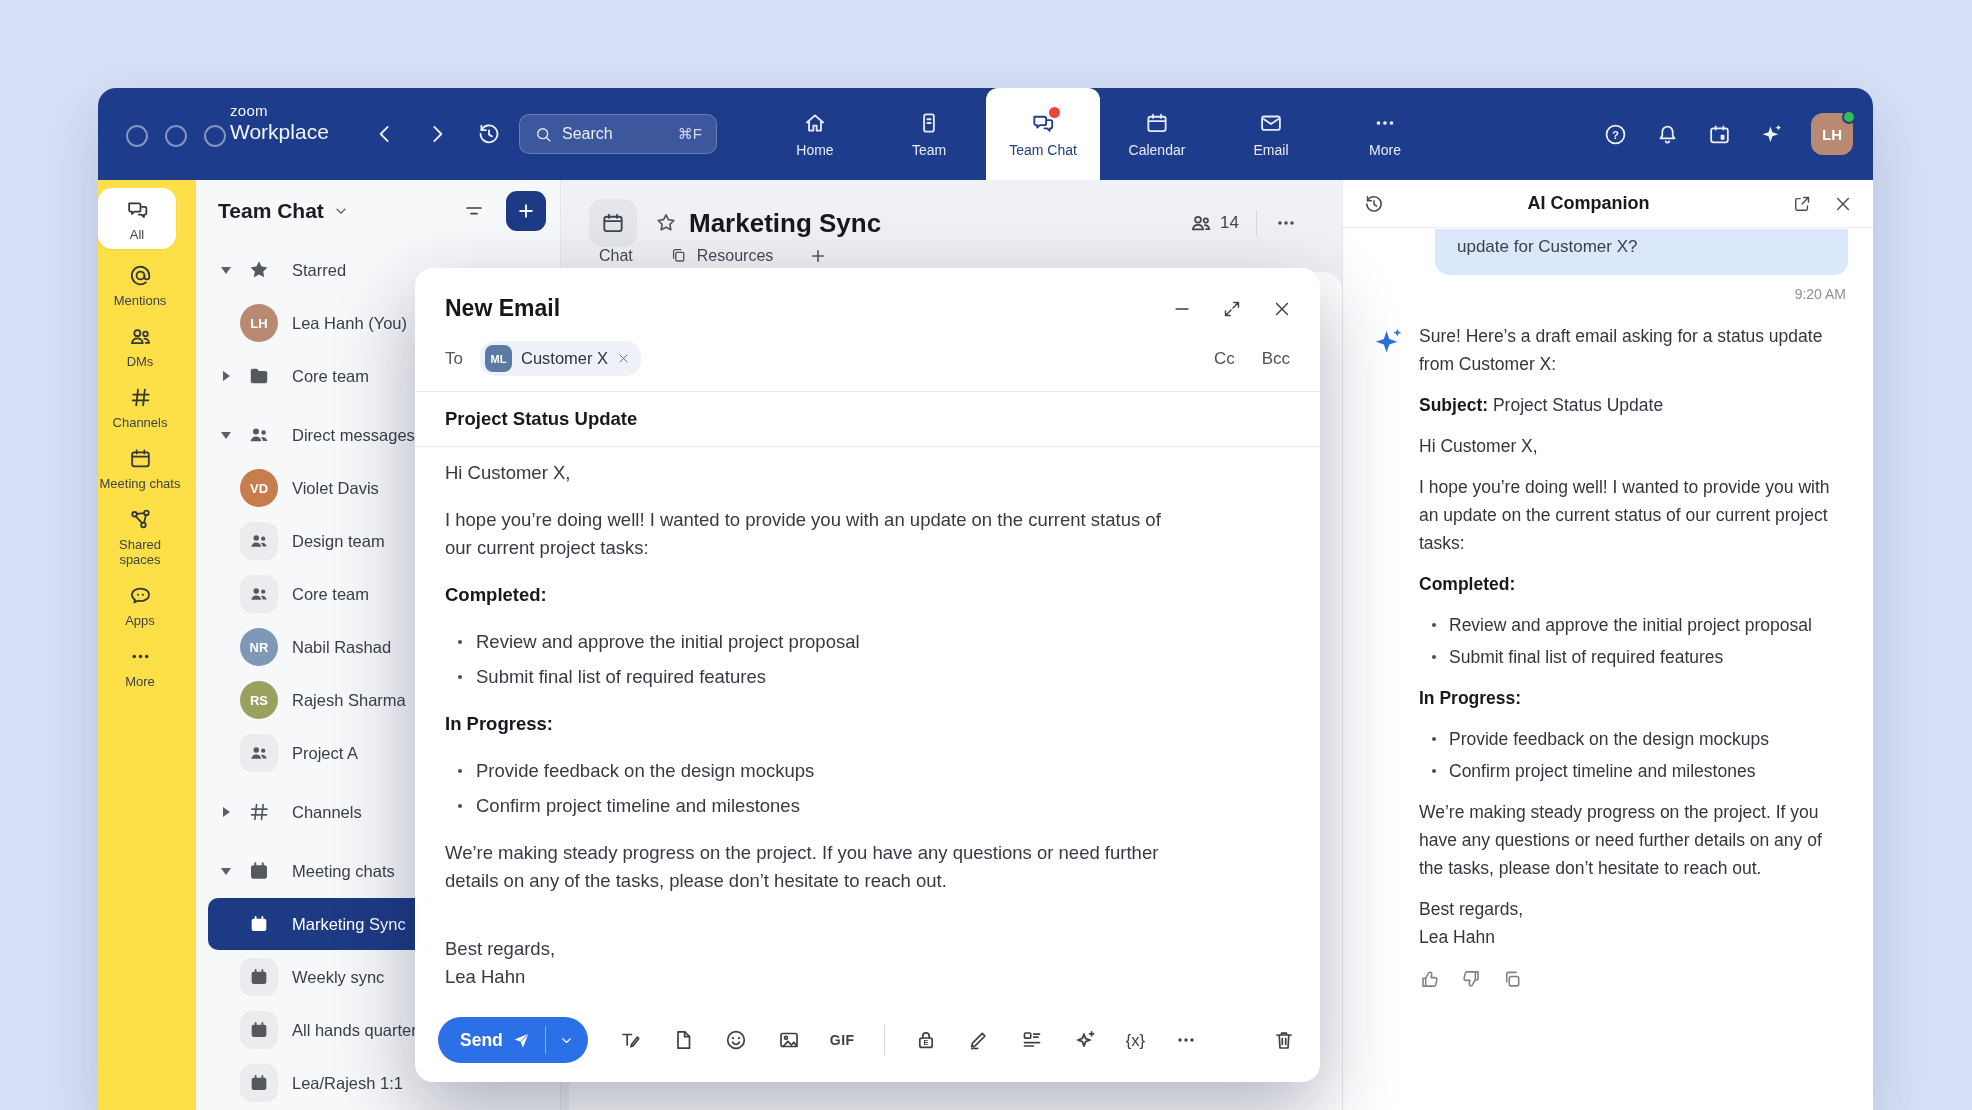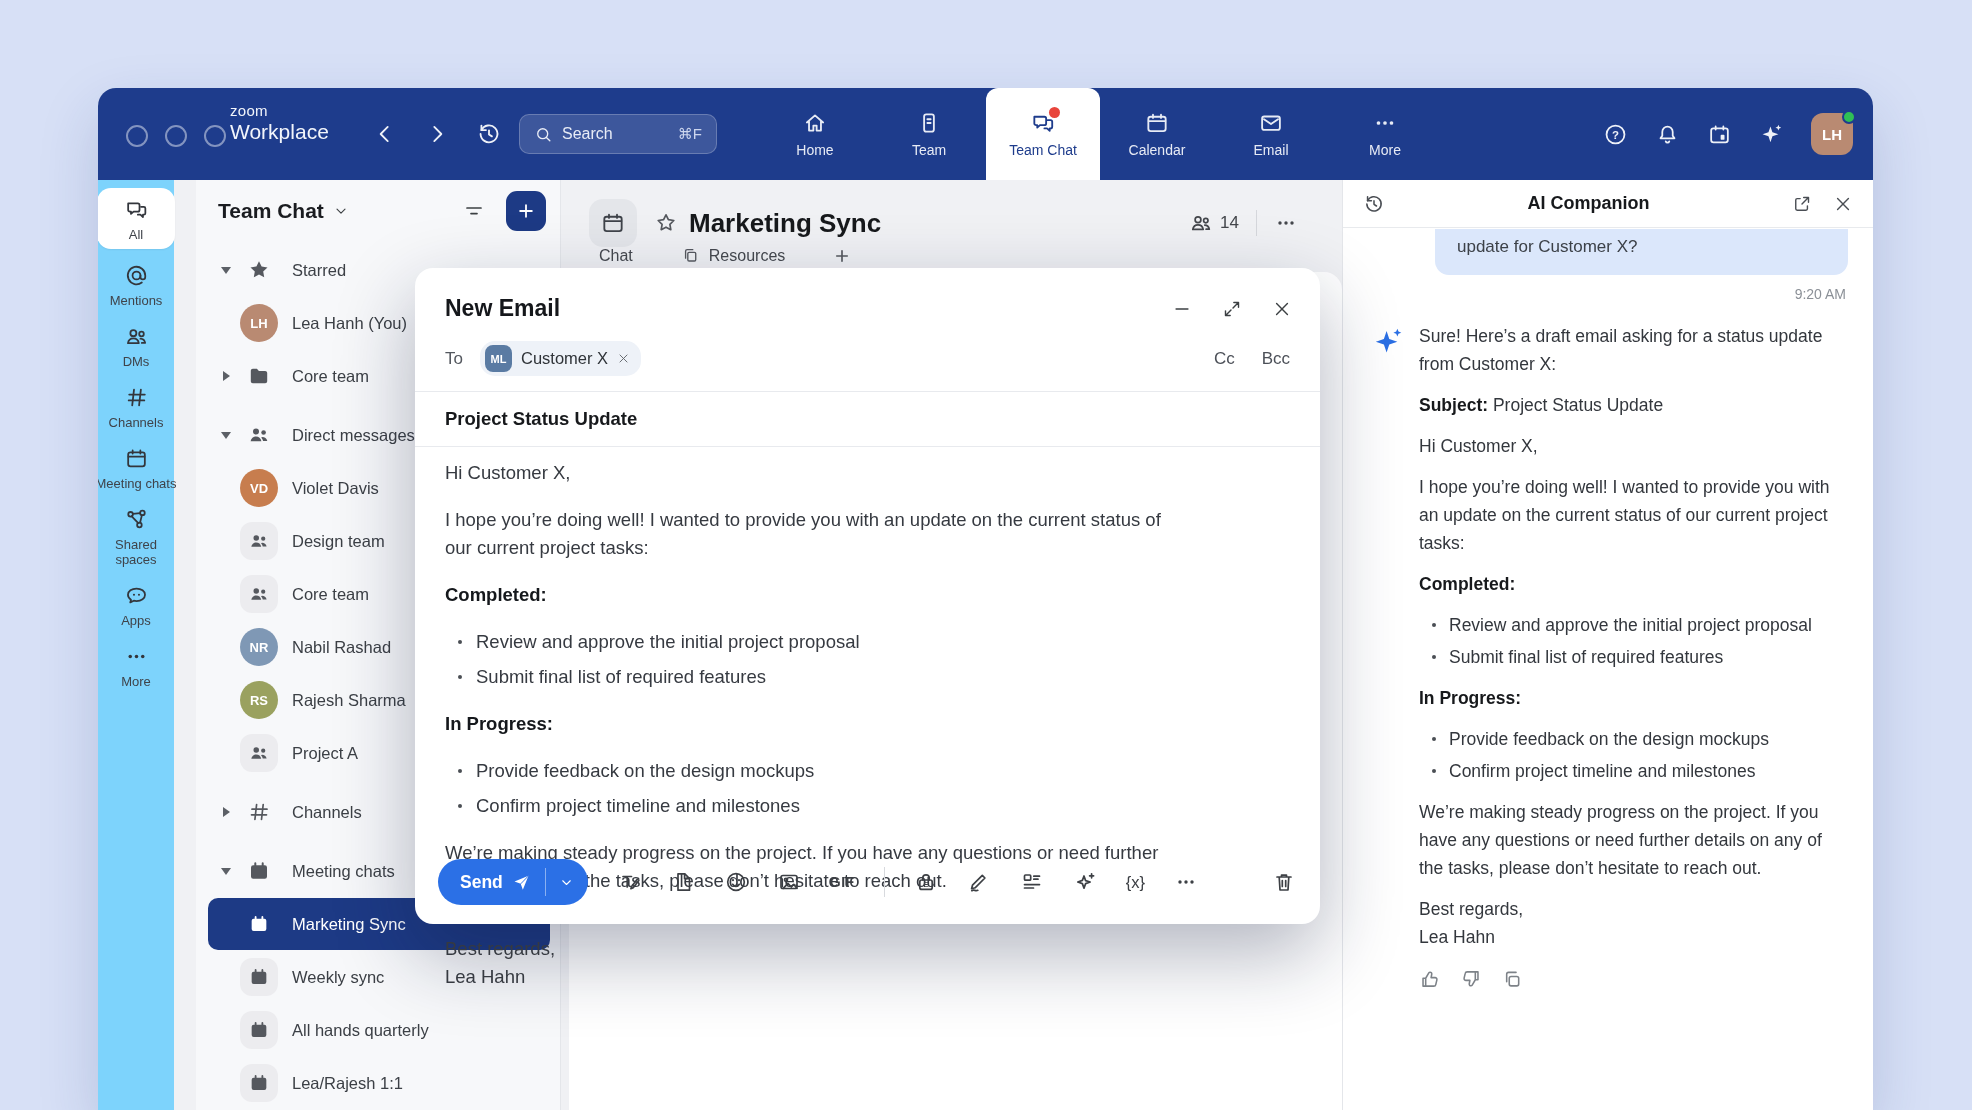--- a/index.html
+++ b/index.html
@@ -33,22 +33,22 @@
   .nav-tab.active{background:#fff;border-radius:12px 12px 0 0;color:#1e3c8c}
   .reddot{position:absolute;top:-3px;right:-4px;width:11px;height:11px;border-radius:50%;background:#e8453c}
   .nav-right{position:absolute;right:20px;top:0;height:92px;display:flex;align-items:center;gap:27px}
   .nav-right .rico{width:25px;height:25px;color:#eef1f8}
   .nav-avatar{width:42px;height:42px;border-radius:12px;background:#b98a72;color:#fff;font-size:15px;font-weight:700;
               display:flex;align-items:center;justify-content:center;position:relative}
   .presence{position:absolute;top:-3px;right:-3px;width:14px;height:14px;border-radius:50%;
             background:#2fbf55;border:2px solid #1e3c8c;box-sizing:border-box}
 
   
-  .rail{position:absolute;left:0;top:92px;bottom:0;width:76px;background:#7dd3fc;
-        display:flex;flex-direction:column;align-items:center;padding-top:8px;box-sizing:border-box}
+  .rail{position:absolute;left:0;top:92px;bottom:0;width:98px;background:#fde047;
+        display:flex;flex-direction:column;padding-top:8px;box-sizing:border-box}
   .rail-item{display:flex;flex-direction:column;align-items:center;gap:5px;margin-bottom:16px;
              font-size:13px;line-height:15px;color:#3f434a;text-align:center;width:84px}
   .rail-item .ricon{width:25px;height:25px;color:#33363c}
   .rail-item.active{background:#fff;border-radius:14px;padding:9px 0 7px;width:78px;margin-bottom:14px;
                     box-shadow:0 1px 2px rgba(0,0,0,.06)}
 
   
   .chatlist{position:absolute;left:98px;top:92px;bottom:0;width:365px;background:#f7f8fa;
             border-right:1px solid #e4e6ea;box-sizing:border-box}
   .cl-head{height:62px;display:flex;align-items:center;padding:0 14px 0 22px}
@@ -83,21 +83,21 @@
   .m-badge{width:48px;height:48px;border-radius:14px;background:#e4e6ea;color:#3f434a;
            display:flex;align-items:center;justify-content:center}
   .m-badge svg{width:26px;height:26px}
   .m-star{width:24px;height:24px;color:#55585e;margin:0 11px 0 17px}
   .m-title{font-size:26px;font-weight:700;color:#17191c}
   .m-right{margin-left:auto;display:flex;align-items:center;color:#44474c}
   .m-right .pic{width:24px;height:24px;margin-right:7px}
   .m-count{font-size:17px}
   .m-div{width:1px;height:26px;background:#d5d7dc;margin:0 17px}
   .m-dots{width:24px;height:24px;color:#44474c}
-  .m-tabs{position:absolute;top:66px;left:38px;display:flex;align-items:center;gap:48px;font-size:16px;color:#45484e}
+  .m-tabs{position:absolute;top:66px;left:38px;display:flex;align-items:center;gap:36px;font-size:16px;color:#45484e}
   .m-tab{display:flex;align-items:center;gap:9px}
   .m-tab svg{width:19px;height:19px;color:#55585e}
   .m-card{position:absolute;top:92px;left:8px;right:0;bottom:0;background:#fff;border-radius:18px 18px 0 0}
 
   
   .ai{position:absolute;right:0;top:92px;bottom:0;width:531px;background:#fff;border-left:1px solid #e4e6ea;box-sizing:border-box}
   .ai-head{height:48px;border-bottom:1px solid #e8eaed;display:flex;align-items:center;padding:0 20px;box-sizing:border-box}
   .ai-hist{width:22px;height:22px;color:#4a4e54}
   .ai-title{flex:1;text-align:center;font-size:18px;font-weight:700;color:#17191c}
   .ai-ext,.ai-close{width:20px;height:20px;color:#4a4e54}
@@ -112,21 +112,21 @@
   .ai-text p{margin:0 0 13px}
   .ai-text b{color:#17191c}
   .ai-text ul{margin:0 0 13px;padding-left:30px;list-style:none}
   .ai-text li{margin:4px 0;position:relative}
   .ai-text li::before{content:"";position:absolute;left:-17px;top:12px;width:4px;height:4px;border-radius:50%;background:#4a4e54}
   .ai-sig p{margin:0}
   .ai-fb{display:flex;gap:19px;margin-top:17px;color:#7d8288}
   .ai-fb .fbi{width:22px;height:22px}
 
   
-  .modal{position:absolute;left:415px;top:268px;width:905px;height:656px;background:#fff;border-radius:18px;
+  .modal{position:absolute;left:415px;top:268px;width:905px;height:814px;background:#fff;border-radius:18px;
          box-shadow:0 30px 80px rgba(15,25,60,.32);z-index:40;box-sizing:border-box}
   .mo-head{display:flex;align-items:center;padding:27px 28px 4px 30px}
   .mo-title{font-size:23px;font-weight:700;color:#15171b;flex:1}
   .mo-ctrl{display:flex;align-items:center;gap:30px;color:#3c4043}
   .mo-ctrl .cico{width:20px;height:20px}
   .mo-to{display:flex;align-items:center;padding:15px 30px}
   .mo-tolabel{font-size:17px;color:#54585f;margin-right:17px}
   .chip{display:flex;align-items:center;gap:9px;background:#eef2f8;border-radius:15px;padding:4px 11px 4px 5px}
   .chip-av{width:27px;height:27px;border-radius:8px;background:#5a7ba3;color:#fff;font-size:11px;font-weight:700;
            display:flex;align-items:center;justify-content:center}

